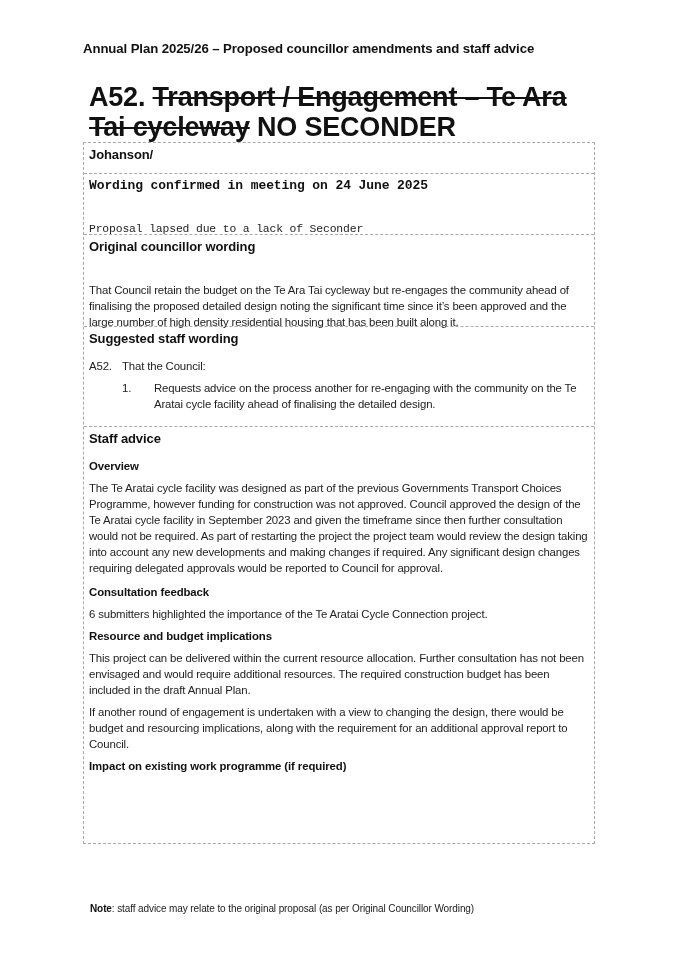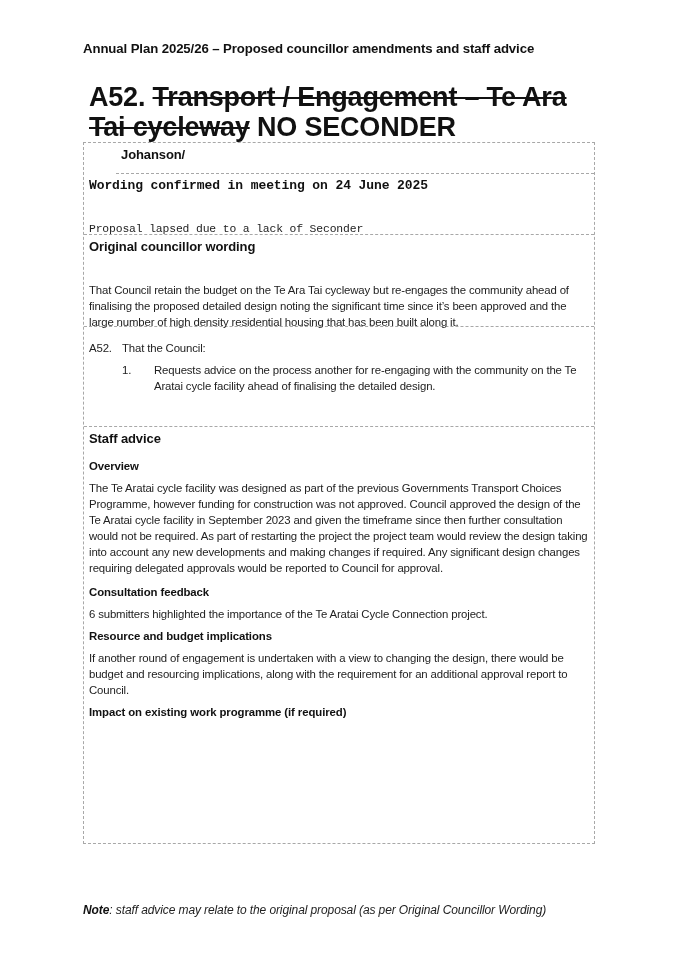--- a/index.html
+++ b/index.html
@@ -105,33 +105,32 @@
       padding-left: 33px;
       letter-spacing: -0.15px;
     }
     .list-item .num {
       width: 32px;
       flex: none;
     }
     .list-item .txt {
       flex: 1;
     }
-    .row-1 { height: 31px; margin-left: 32px; }
+    .row-1 { height: 31px; }
     .row-2 { height: 61px; font-family: Liberation Mono, monospace; }
     .row-3 { height: 92px; }
     .row-4 { height: 100px; }
     .row-5 { height: 416px; }
     .footer-note {
       position: absolute;
-      left: 83px;
+      left: 90px;
       top: 903px;
-      font-size: 12px;
+      font-size: 10px;
       color: #222;
       letter-spacing: -0.1px;
-      font-style: italic;
     }
     .footer-note b {
       font-weight: bold;
       color: #111;
     }
   </style>
 </head>
 <body>
 
 <div class="page-header">Annual Plan 2025/26 – Proposed councillor amendments and staff advice</div>
@@ -151,40 +150,42 @@
     <div class="row-h">Wording confirmed in meeting on 24 June 2025</div>
     <div class="row-p">Proposal lapsed due to a lack of Seconder</div>
   </div>
 
   <div class="row row-3">
     <div class="row-h">Original councillor wording</div>
     <div class="row-p">That Council retain the budget on the Te Ara Tai cycleway but re-engages the community ahead of finalising the proposed detailed design noting the significant time since it’s been approved and the large number of high density residential housing that has been built along it.</div>
   </div>
 
   <div class="row row-4">
+    <div class="row-h">Suggested staff wording</div>
     <div class="res-label">
       <span class="num">A52.</span>
       <span>That the Council:</span>
     </div>
     <div class="list-item">
       <span class="num">1.</span>
       <span class="txt">Requests advice on the process another for re-engaging with the community on the Te Aratai cycle facility ahead of finalising the detailed design.</span>
     </div>
   </div>
 
   <div class="row row-5">
     <div class="row-h">Staff advice</div>
 
     <div class="sub-h">Overview</div>
     <div class="sub-p">The Te Aratai cycle facility was designed as part of the previous Governments Transport Choices Programme, however funding for construction was not approved.  Council approved the design of the Te Aratai cycle facility in September 2023 and given the timeframe since then further consultation would not be required.  As part of restarting the project the project team would review the design taking into account any new developments and making changes if required.  Any significant design changes requiring delegated approvals would be reported to Council for approval.</div>
 
     <div class="sub-h" style="margin-top:8px">Consultation feedback</div>
     <div class="sub-p">6 submitters highlighted the importance of the Te Aratai Cycle Connection project.</div>
 
     <div class="sub-h" style="margin-top:6px">Resource and budget implications</div>
+    <div class="sub-p">This project can be delivered within the current resource allocation. Further consultation has not been envisaged and would require additional resources.  The required construction budget has been included in the draft Annual Plan.</div>
     <div class="sub-p">If another round of engagement is undertaken with a view to changing the design, there would be budget and resourcing implications, along with the requirement for an additional approval report to Council.</div>
 
     <div class="sub-h" style="margin-top:6px">Impact on existing work programme (if required)</div>
   </div>
 
 </div>
 
 <div class="footer-note">
   <b>Note</b><span>: staff advice may relate to the original proposal (as per Original Councillor Wording)</span>
 </div>

